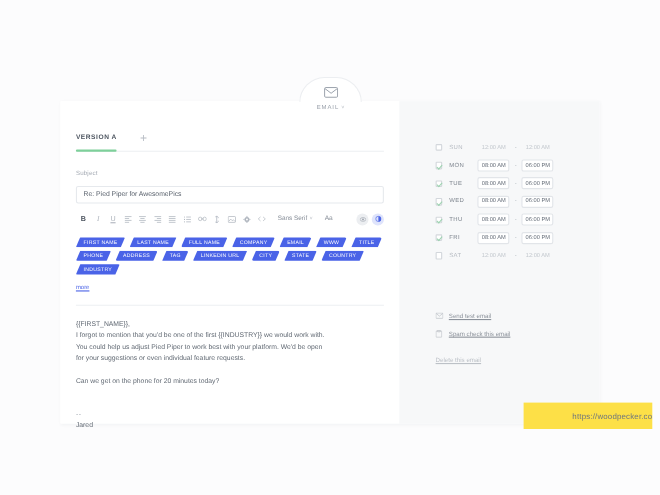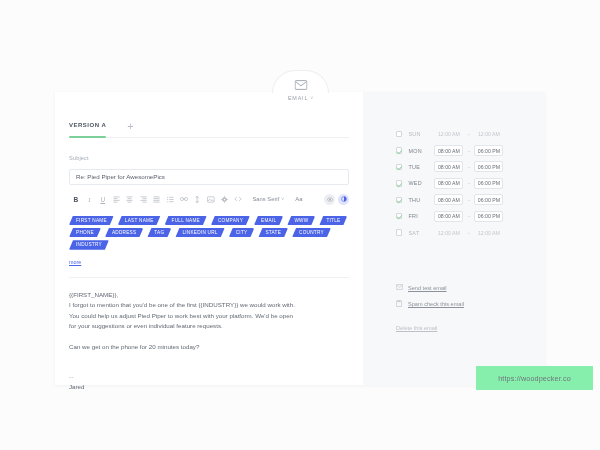--- a/index.html
+++ b/index.html
@@ -293,24 +293,24 @@
     cursor: pointer;
   }
 
   
   #status-url {
     position: absolute;
     left: 476px;
     top: 366px;
     width: 117px;
     height: 24px;
-    background: #86efac;
+    background: #fde047;
     display: flex;
     align-items: center;
-    justify-content: center;
+    justify-content: flex-end;
     font-size: 7.2px;
     color: #6e757e;
     letter-spacing: .15px;
     z-index: 9;
   }
 </style>
 </head>
 <body>
 
 <div id="tab-email">

